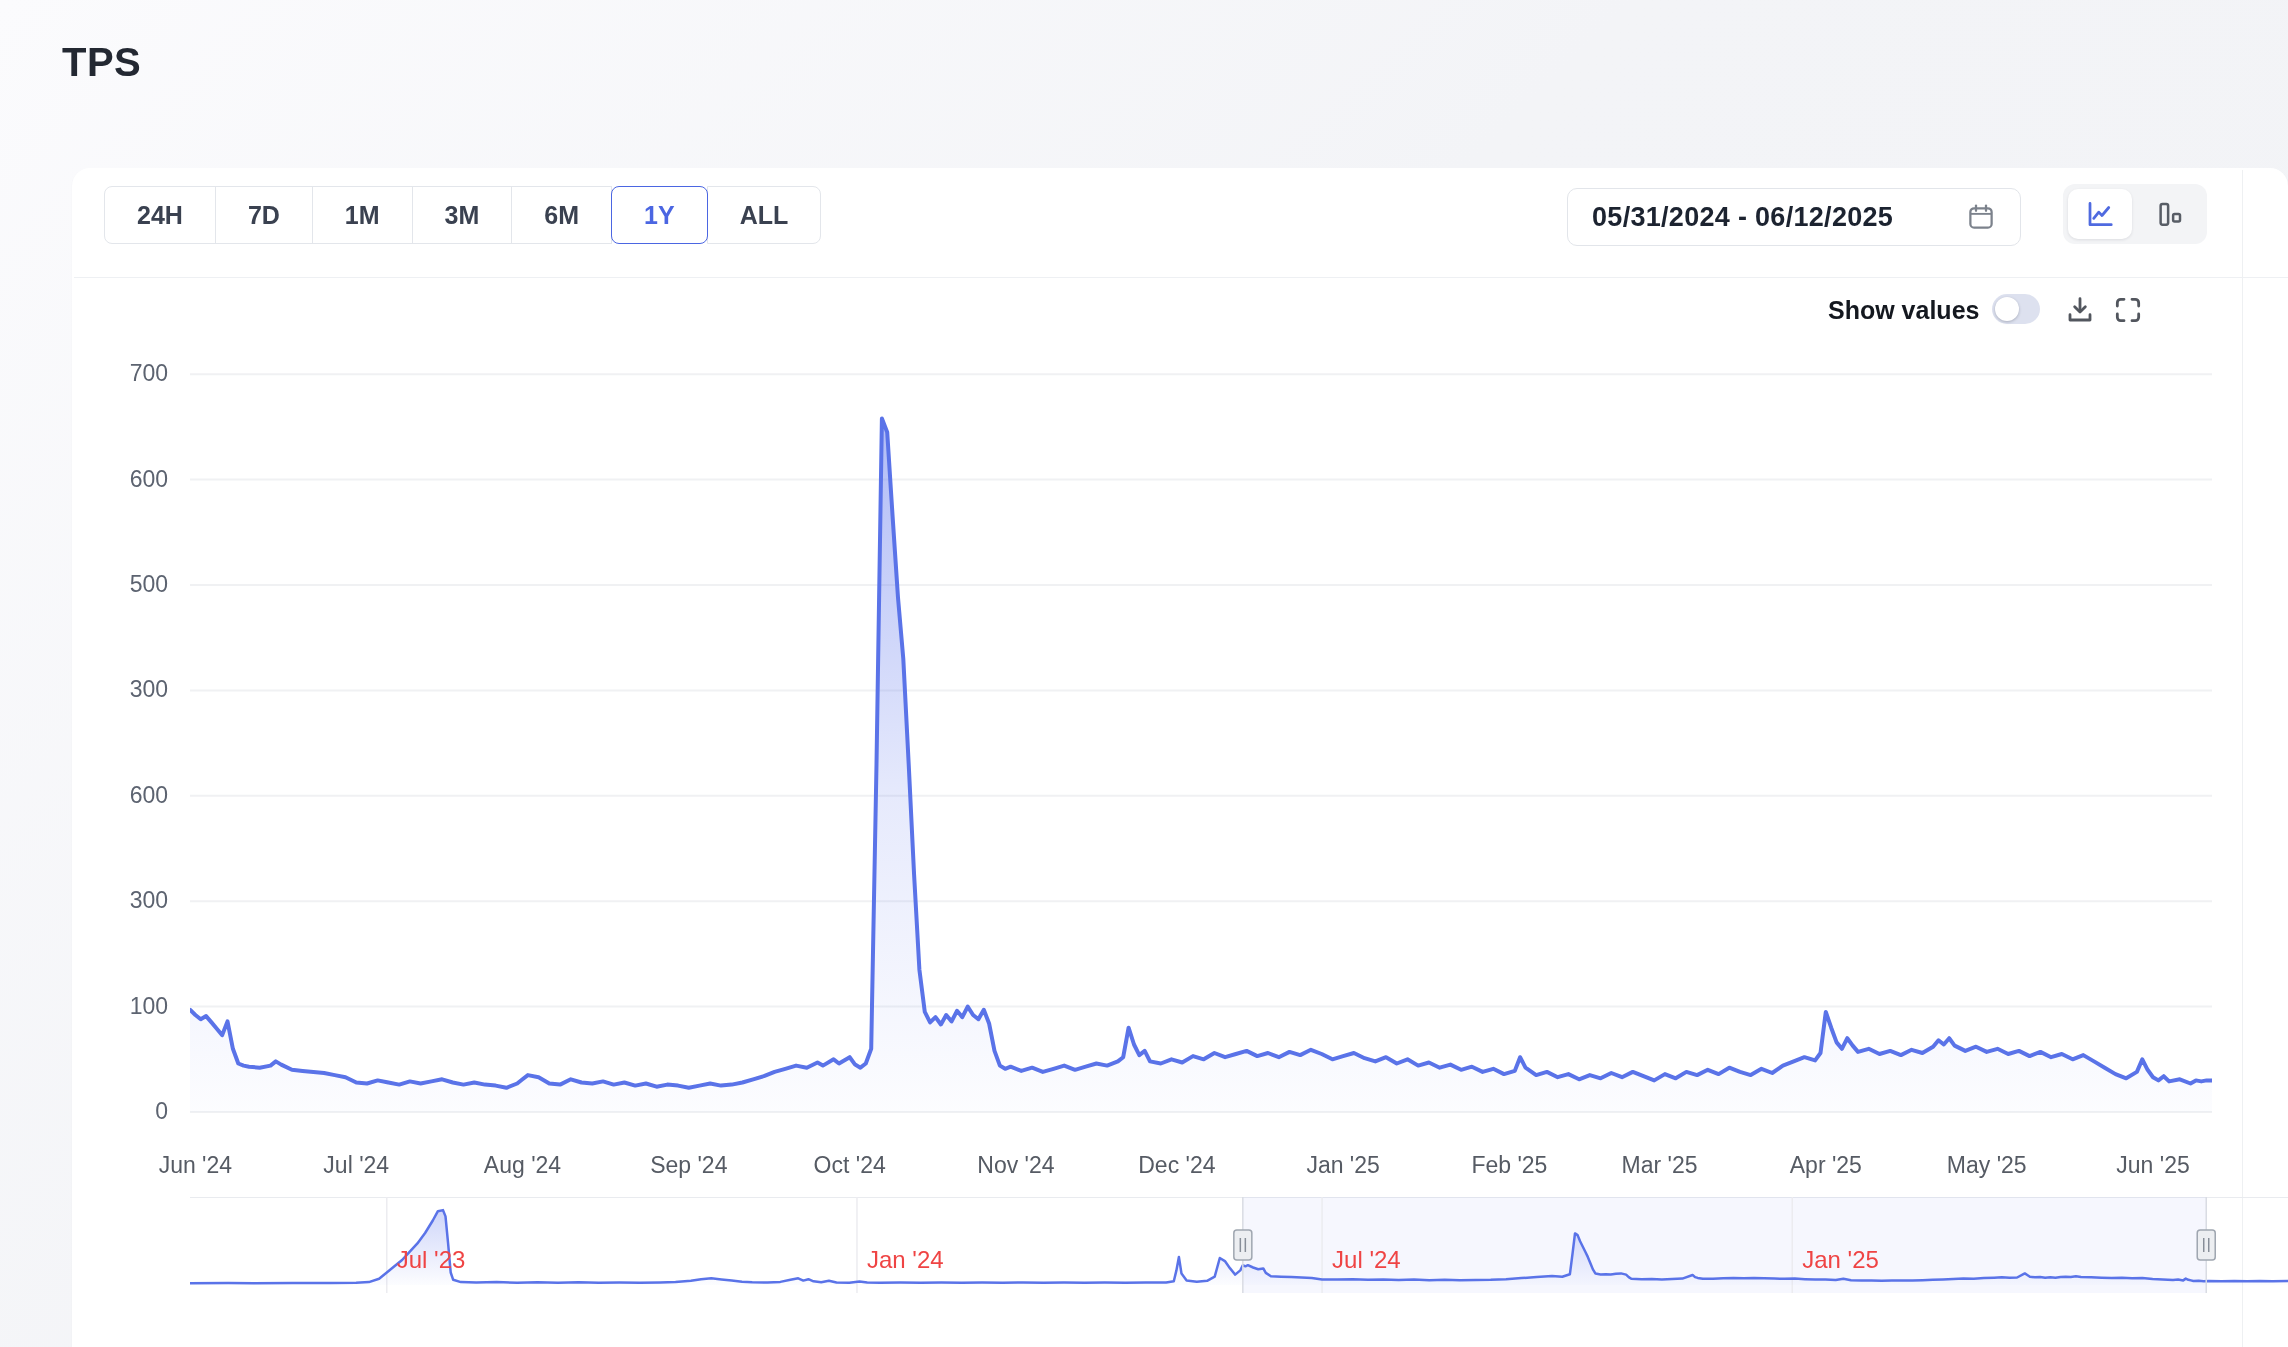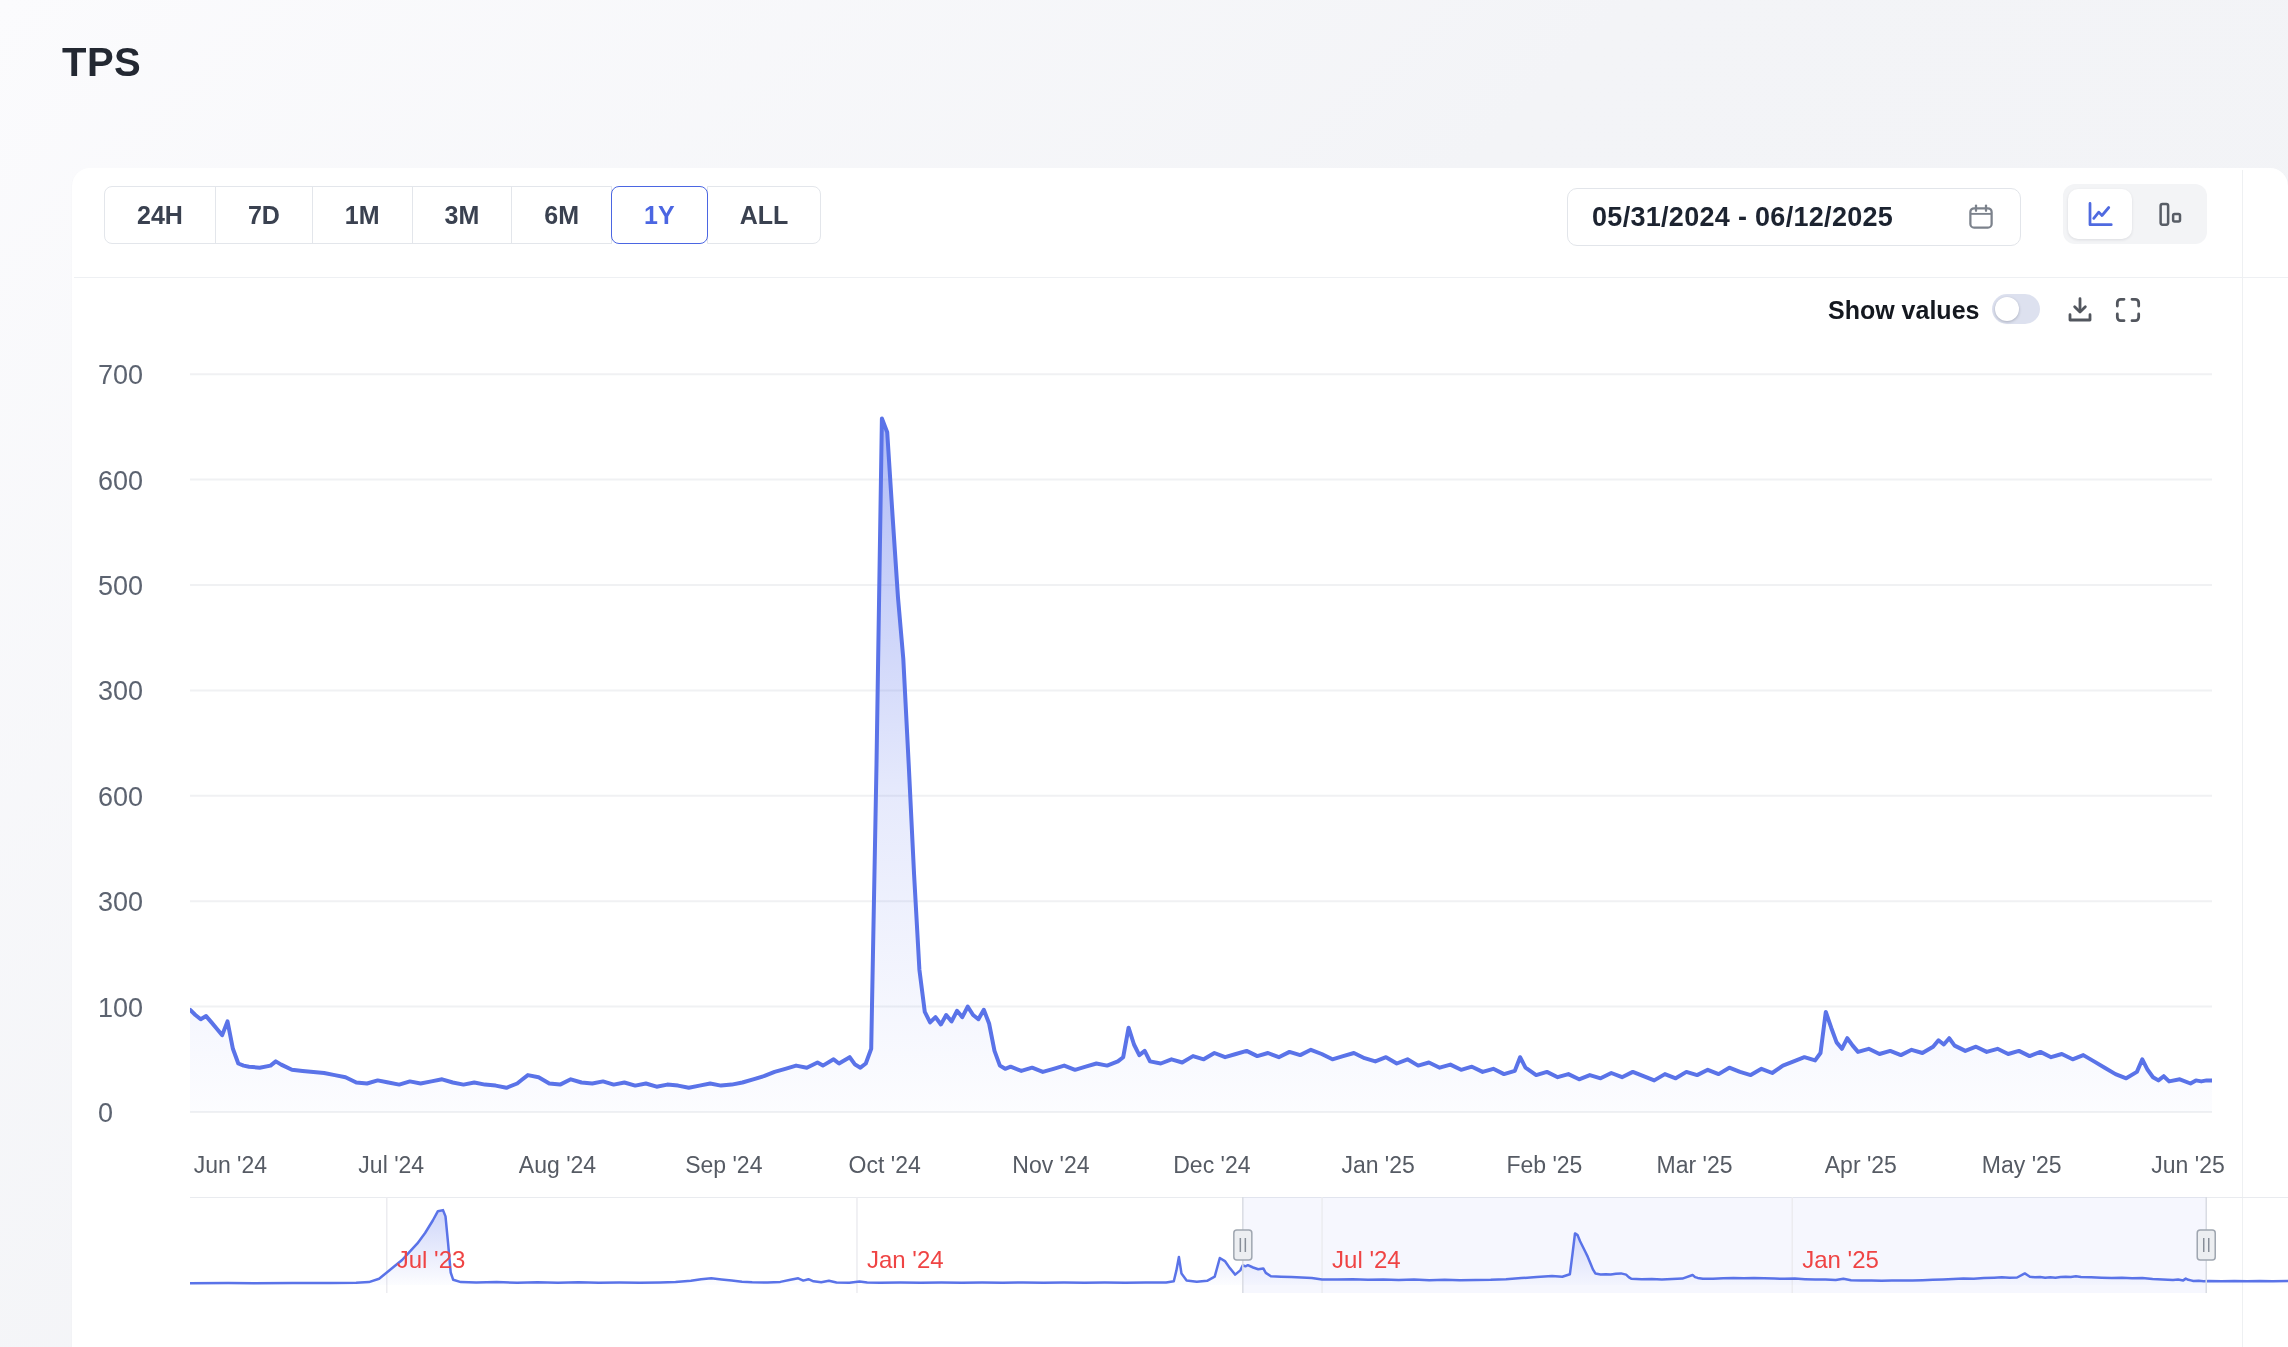--- a/index.html
+++ b/index.html
@@ -39,22 +39,22 @@
 
   
   #show-values-label{left:1828px;top:296px;width:150px;font-size:25px;font-weight:600;color:#14181f;white-space:nowrap;}
   #show-values-toggle{left:1992px;top:294px;width:48px;height:30px;border-radius:15px;background:#dde1ef;cursor:pointer;}
   #show-values-toggle .knob{position:absolute;left:3px;top:3px;width:24px;height:24px;border-radius:50%;background:#fff;box-shadow:0 1px 3px rgba(16,24,40,.25);}
   .icon-btn{width:32px;height:32px;cursor:pointer;}
   #download-btn{left:2064px;top:294px;}
   #fullscreen-btn{left:2112px;top:294px;}
 
   
-  .y-label{position:absolute;width:70px;text-align:left;font-size:27px;color:#5c6370;}
-  .x-label{position:absolute;transform:translateX(-50%);font-size:23px;color:#565b64;white-space:nowrap;margin-left:35px;}
+  .y-label{position:absolute;width:70px;text-align:right;font-size:23px;color:#5c6370;}
+  .x-label{position:absolute;transform:translateX(-50%);font-size:23px;color:#565b64;white-space:nowrap;}
   .mm-label{position:absolute;font-size:24px;color:#ef4444;white-space:nowrap;}
 
   svg{position:absolute;display:block;}
 </style>
 </head>
 <body>
 
 <div class="abs" id="page-title">TPS</div>
 
 <div class="abs" id="card"></div>

